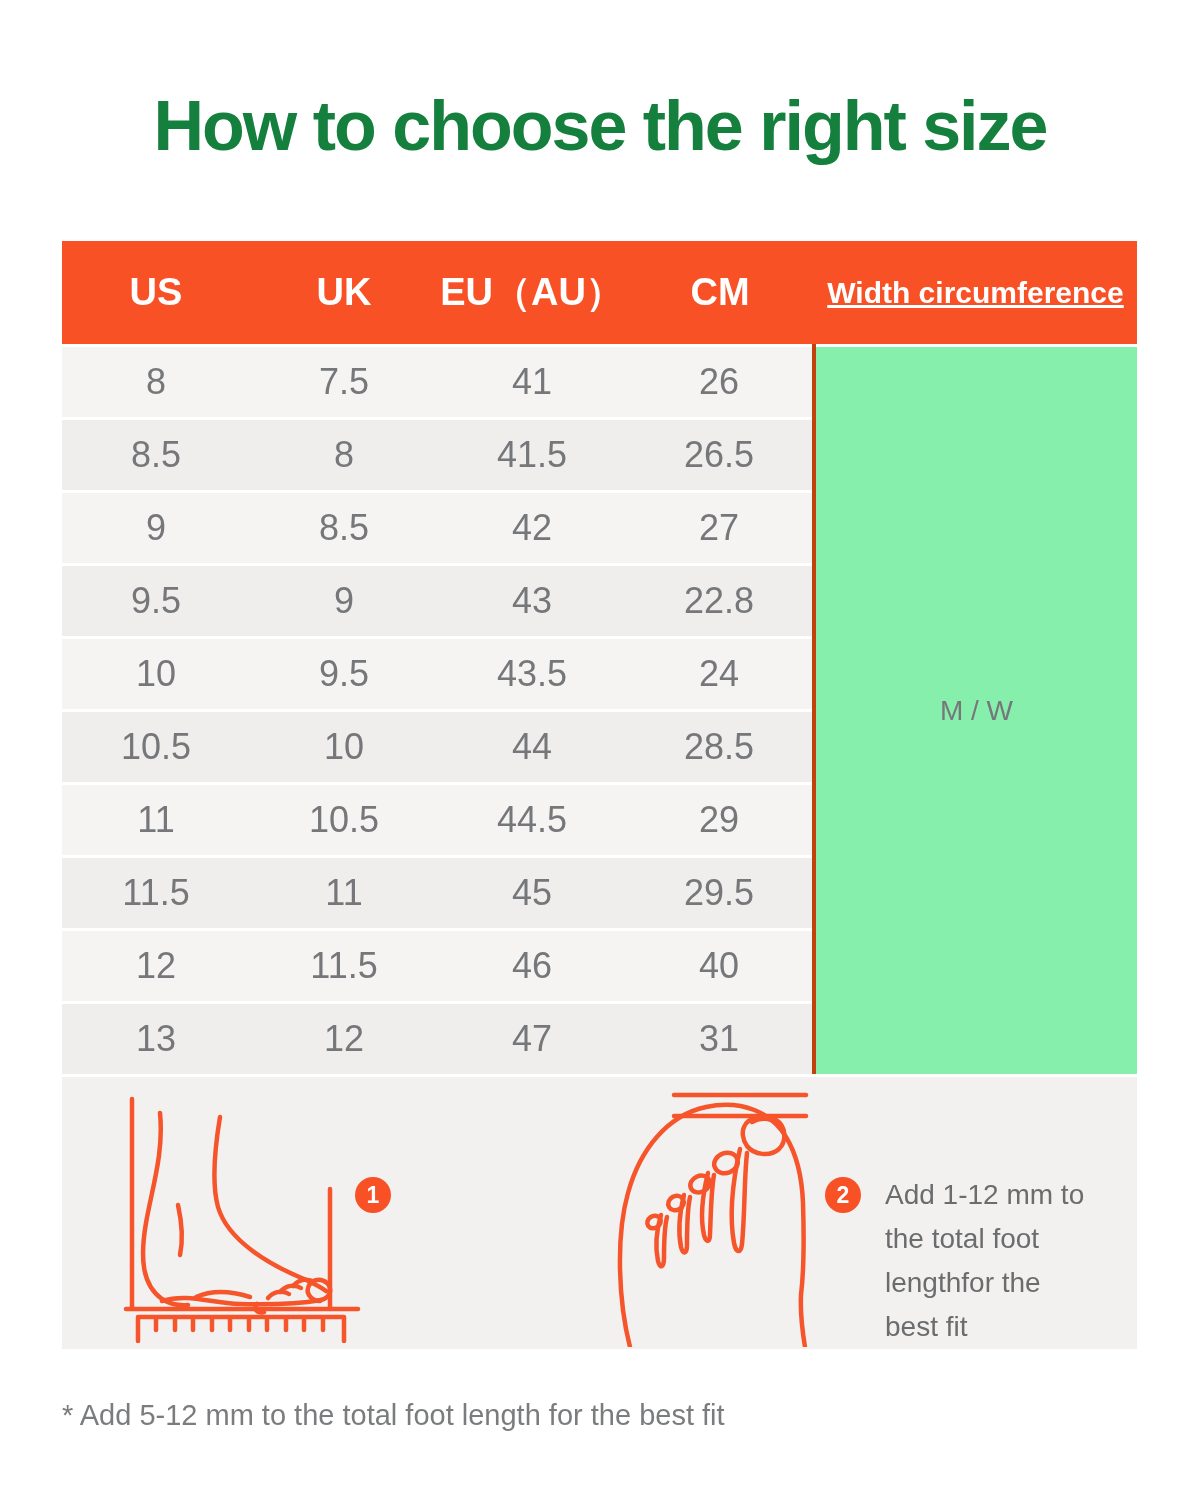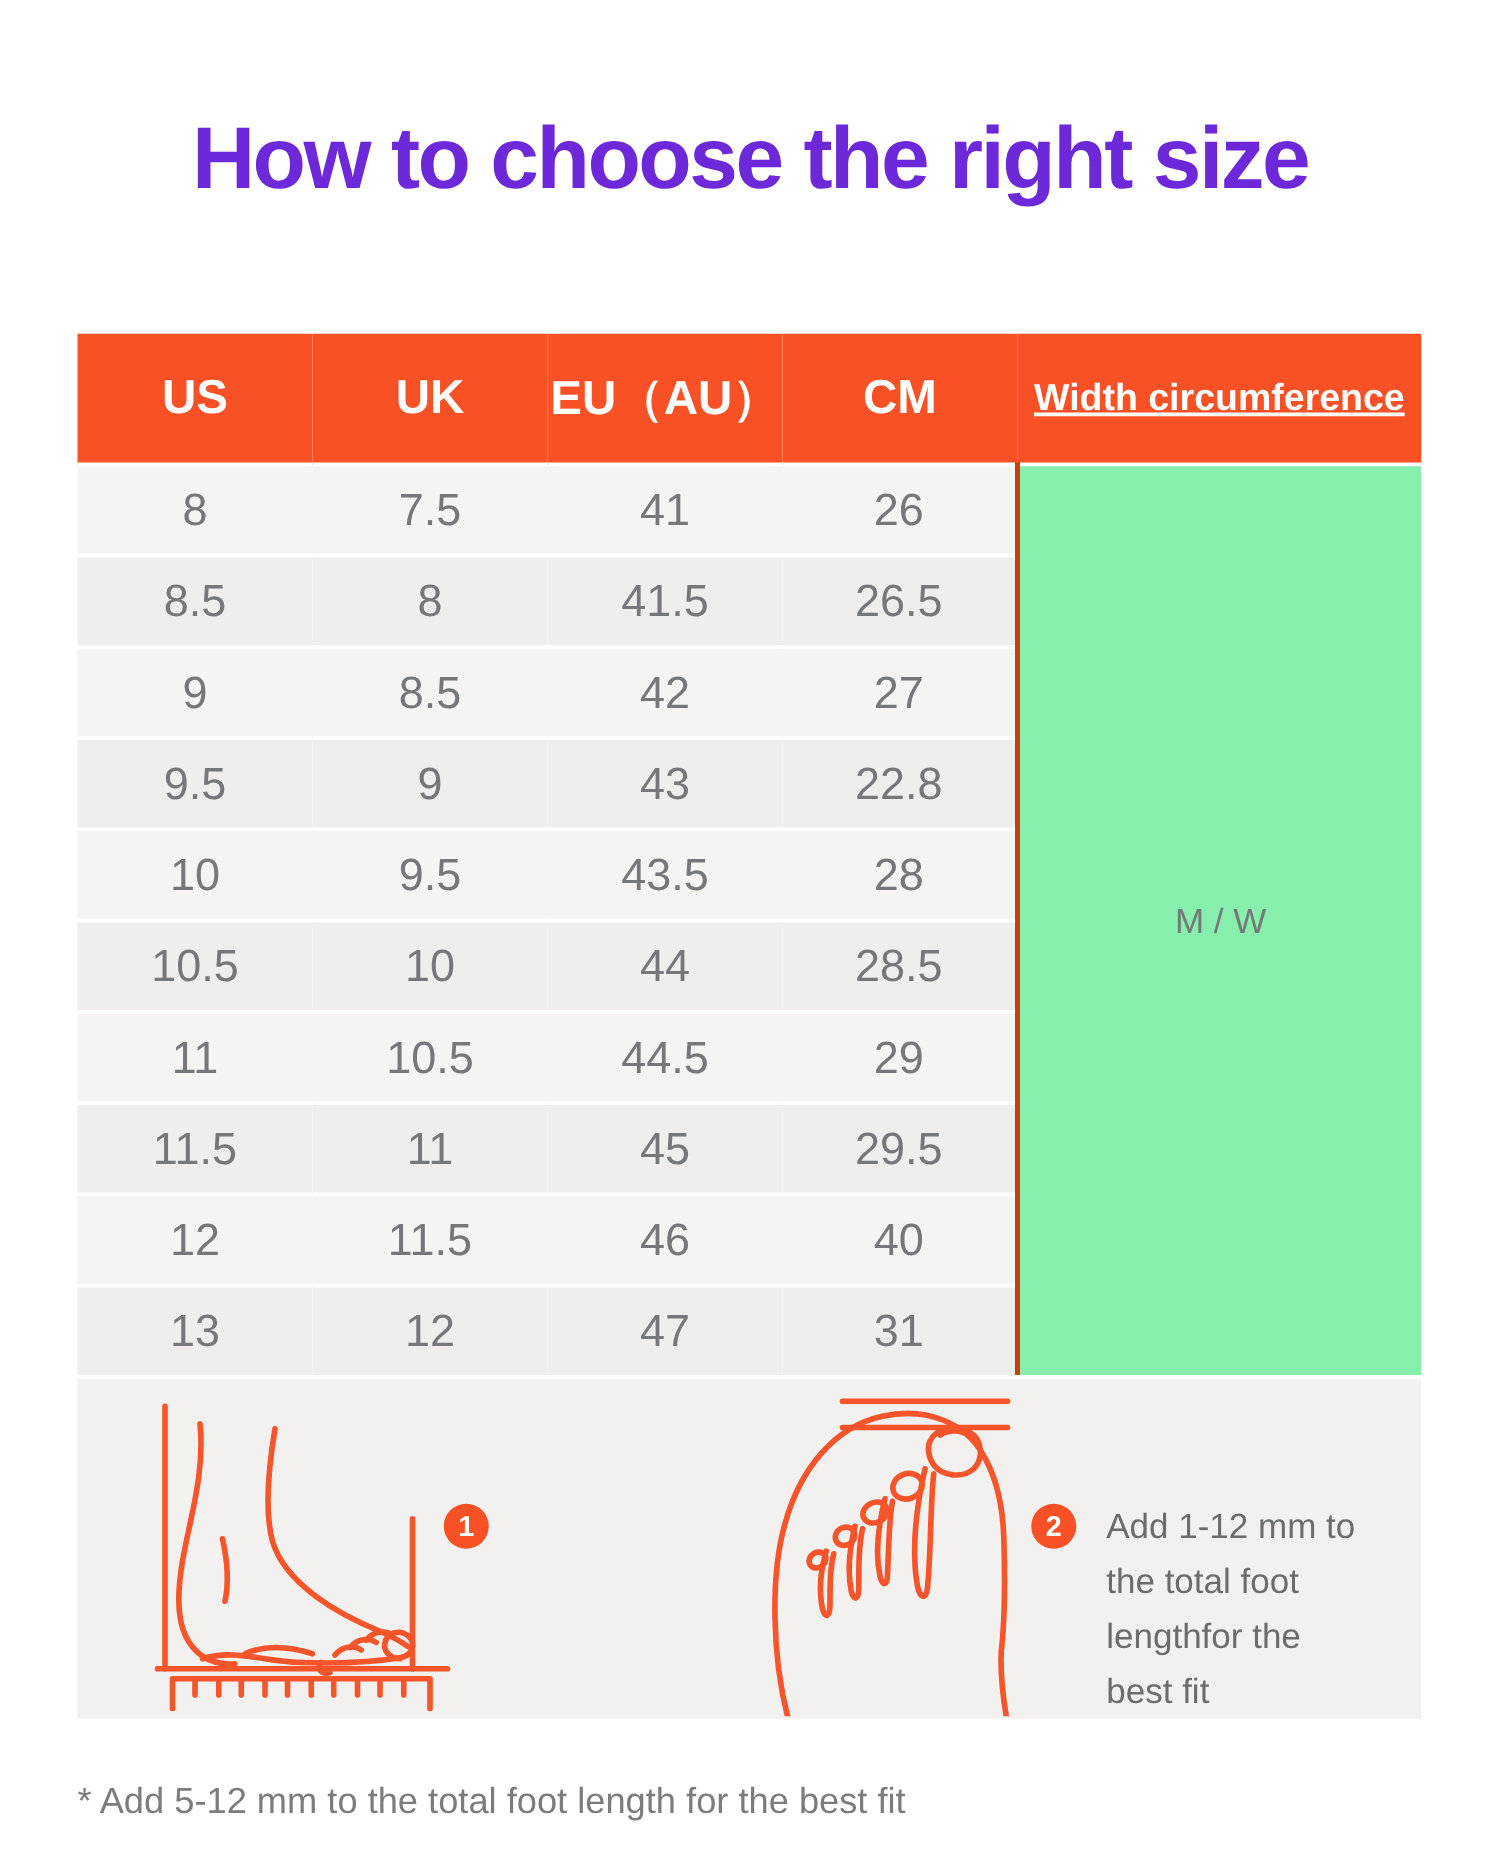--- a/index.html
+++ b/index.html
@@ -8,26 +8,26 @@
     background:#ffffff;
     font-family:"Liberation Sans","DejaVu Sans",sans-serif;
     overflow:hidden;
   }
   .page-title{
     margin:84px 0 0 0;
     text-align:center;
     font-size:70px;
     font-weight:800;
     letter-spacing:-2px;
-    color:#6d28d9;
+    color:#15803d;
     line-height:1.2;
   }
   .content{width:1075px;margin:0 0 0 62px;}
   table.size-table{
-    margin-top:99px;
+    margin-top:73px;
     border-collapse:collapse;
     table-layout:fixed;
     width:1075px;
   }
   table.size-table col.c-std{width:188px;}
   table.size-table col.c-width{width:323px;}
   .size-table th{
     background:#F95126;
     color:#ffffff;
     height:103px;
@@ -145,21 +145,21 @@
         <tr>
           <td class="size-cell">9.5</td>
           <td class="size-cell">9</td>
           <td class="size-cell">43</td>
           <td class="size-cell">22.8</td>
         </tr>
         <tr>
           <td class="size-cell">10</td>
           <td class="size-cell">9.5</td>
           <td class="size-cell">43.5</td>
-          <td class="size-cell">28</td>
+          <td class="size-cell">24</td>
         </tr>
         <tr>
           <td class="size-cell">10.5</td>
           <td class="size-cell">10</td>
           <td class="size-cell">44</td>
           <td class="size-cell">28.5</td>
         </tr>
         <tr>
           <td class="size-cell">11</td>
           <td class="size-cell">10.5</td>

